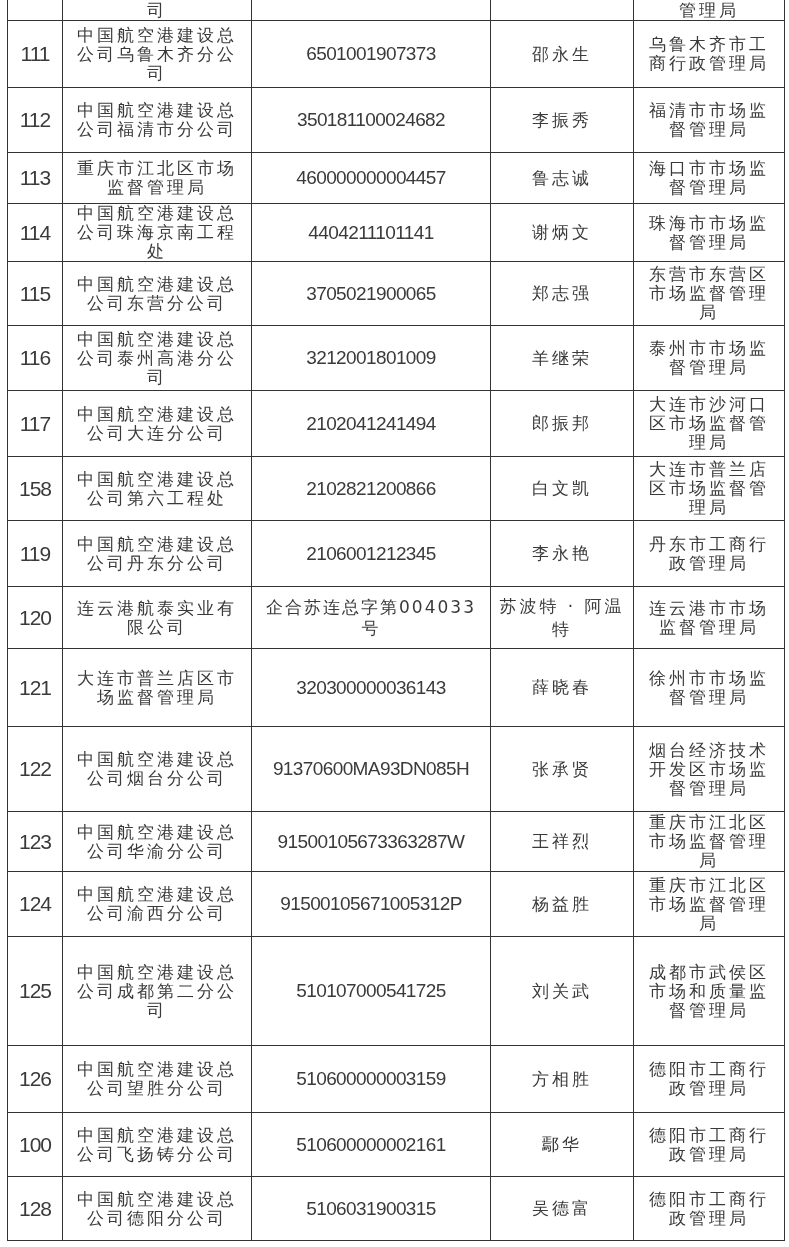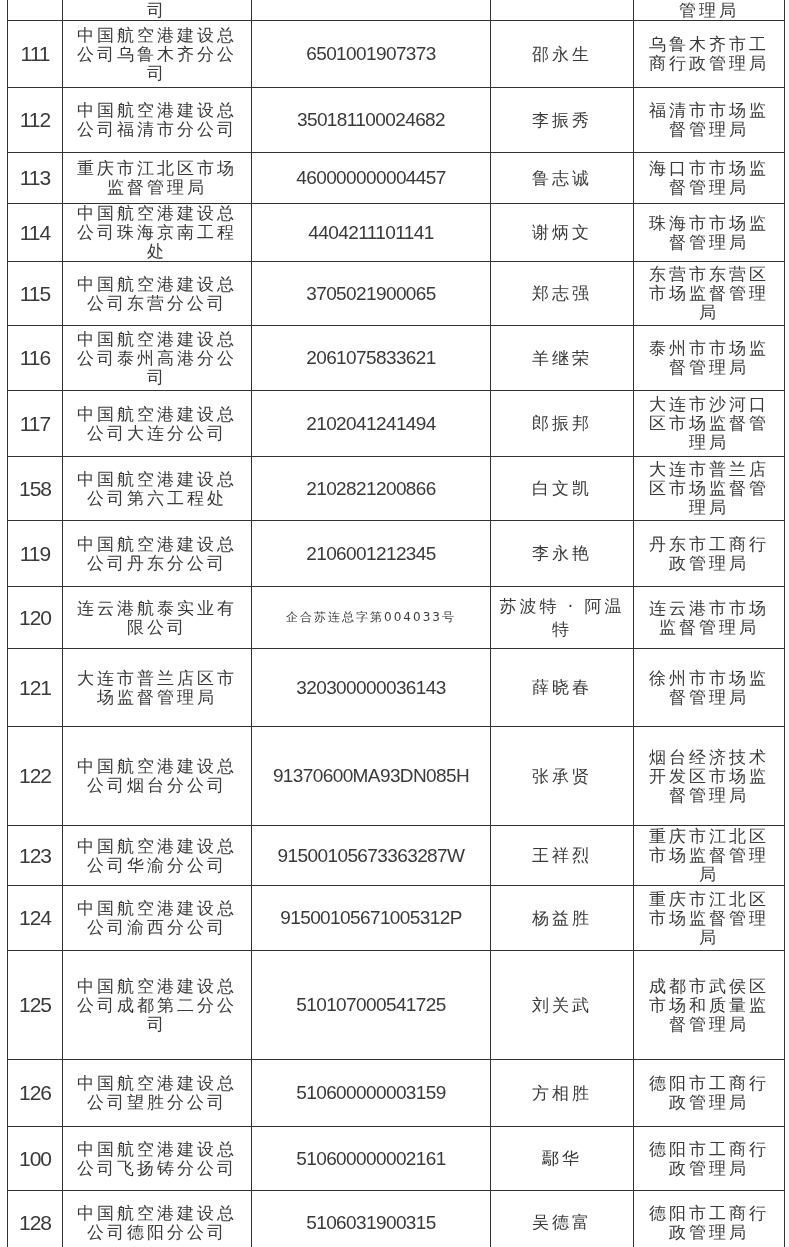--- a/index.html
+++ b/index.html
@@ -5,21 +5,21 @@
   html, body { margin: 0; padding: 0; background: #ffffff; }
   body { width: 789px; height: 1247px; overflow: hidden; position: relative;
          font-family: "DejaVu Sans", "Liberation Sans", sans-serif; color: #3a3a3a; }
   table.reg { position: absolute; left: 7px; top: -46px; border-collapse: collapse;
               table-layout: fixed; width: 774px; }
   table.reg td { border: 1.5px solid #333; text-align: center; vertical-align: middle;
                  padding: 0 6px; overflow: hidden; }
   td.c-no { width: 42px; font-family: "Liberation Sans", sans-serif; font-size: 21px; letter-spacing: -1px; margin-top: 24px; }
   td.c-name { width: 176px; font-size: 17px; line-height: 19px; letter-spacing: 3px; }
   td.c-code { width: 226px; font-family: "Liberation Sans", sans-serif; font-size: 19px; letter-spacing: -0.6px; }
-  td.c-code.cn { font-family: "DejaVu Sans", sans-serif; font-size: 12px; line-height: 21px; letter-spacing: 2px; }
+  td.c-code.cn { font-family: "DejaVu Sans", sans-serif; font-size: 17px; line-height: 21px; letter-spacing: 2px; }
   td.c-rep { width: 130px; font-size: 17px; letter-spacing: 3px; border-radius: 8px; }
   td.c-auth { width: 138px; font-size: 17px; line-height: 19px; letter-spacing: 3px; padding: 0 12px; }
 </style>
 </head>
 <body>
 
 <table class="reg">
   <tbody>
     <tr style="height:66px">
       <td class="c-no"></td>
@@ -60,21 +60,21 @@
     <tr style="height:64px">
       <td class="c-no">115</td>
       <td class="c-name">中国航空港建设总公司东营分公司</td>
       <td class="c-code">3705021900065</td>
       <td class="c-rep">郑志强</td>
       <td class="c-auth">东营市东营区市场监督管理局</td>
     </tr>
     <tr style="height:65px">
       <td class="c-no">116</td>
       <td class="c-name">中国航空港建设总公司泰州高港分公司</td>
-      <td class="c-code">2061075833621</td>
+      <td class="c-code">3212001801009</td>
       <td class="c-rep">羊继荣</td>
       <td class="c-auth">泰州市市场监督管理局</td>
     </tr>
     <tr style="height:66px">
       <td class="c-no">117</td>
       <td class="c-name">中国航空港建设总公司大连分公司</td>
       <td class="c-code">2102041241494</td>
       <td class="c-rep">郎振邦</td>
       <td class="c-auth">大连市沙河口区市场监督管理局</td>
     </tr>
@@ -99,21 +99,21 @@
       <td class="c-rep">苏波特 · 阿温特</td>
       <td class="c-auth">连云港市市场监督管理局</td>
     </tr>
     <tr style="height:78px">
       <td class="c-no">121</td>
       <td class="c-name">大连市普兰店区市场监督管理局</td>
       <td class="c-code">320300000036143</td>
       <td class="c-rep">薛晓春</td>
       <td class="c-auth">徐州市市场监督管理局</td>
     </tr>
-    <tr style="height:99px">
+    <tr style="height:85px">
       <td class="c-no">122</td>
       <td class="c-name">中国航空港建设总公司烟台分公司</td>
       <td class="c-code">91370600MA93DN085H</td>
       <td class="c-rep">张承贤</td>
       <td class="c-auth">烟台经济技术开发区市场监督管理局</td>
     </tr>
     <tr style="height:60px">
       <td class="c-no">123</td>
       <td class="c-name">中国航空港建设总公司华渝分公司</td>
       <td class="c-code">91500105673363287W</td>

